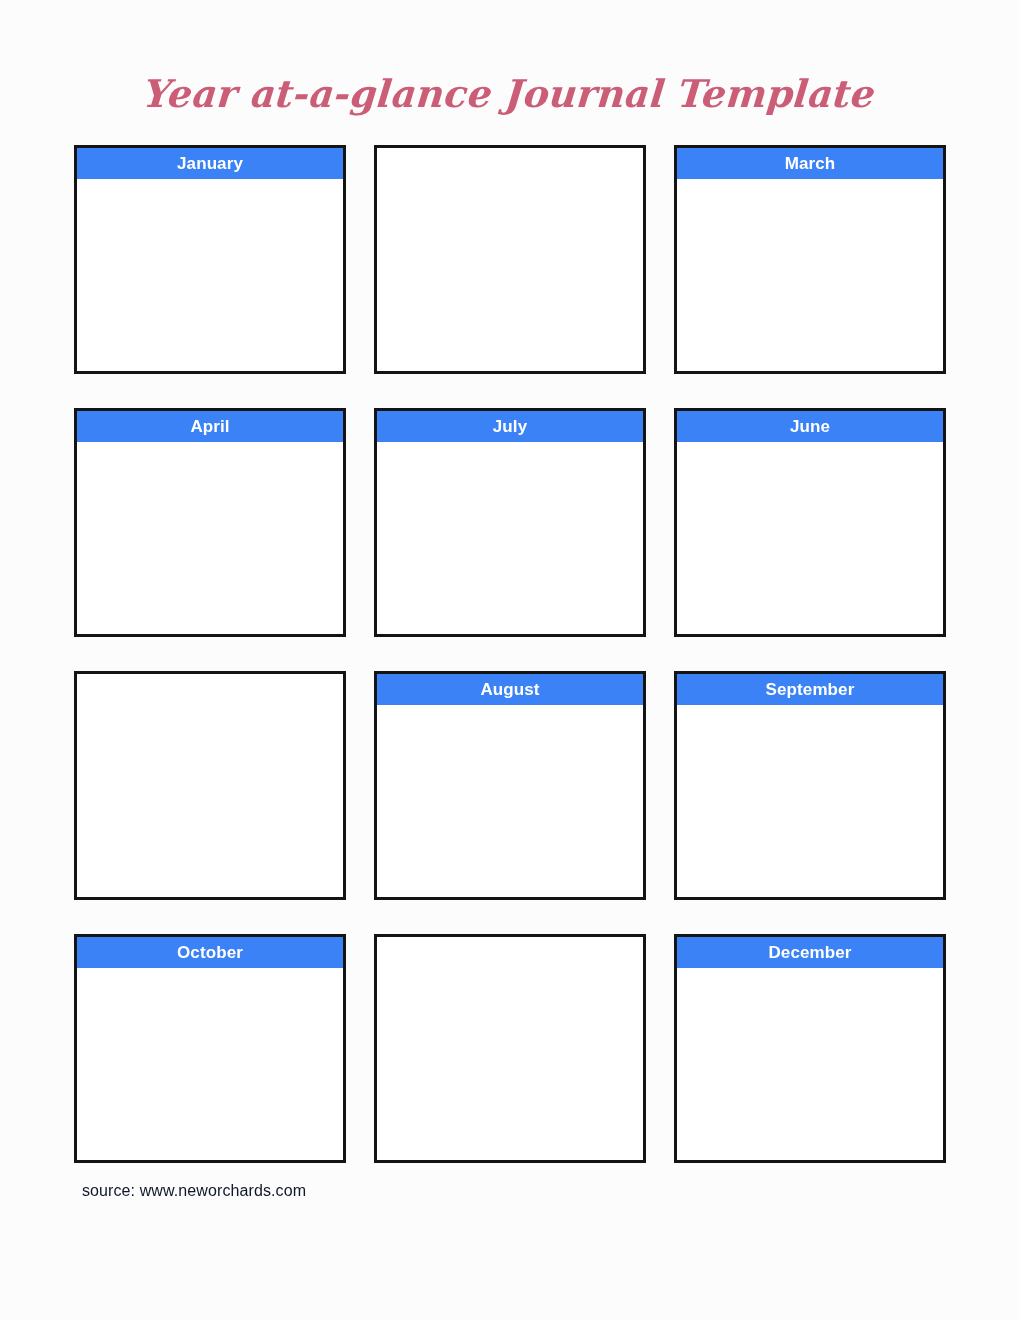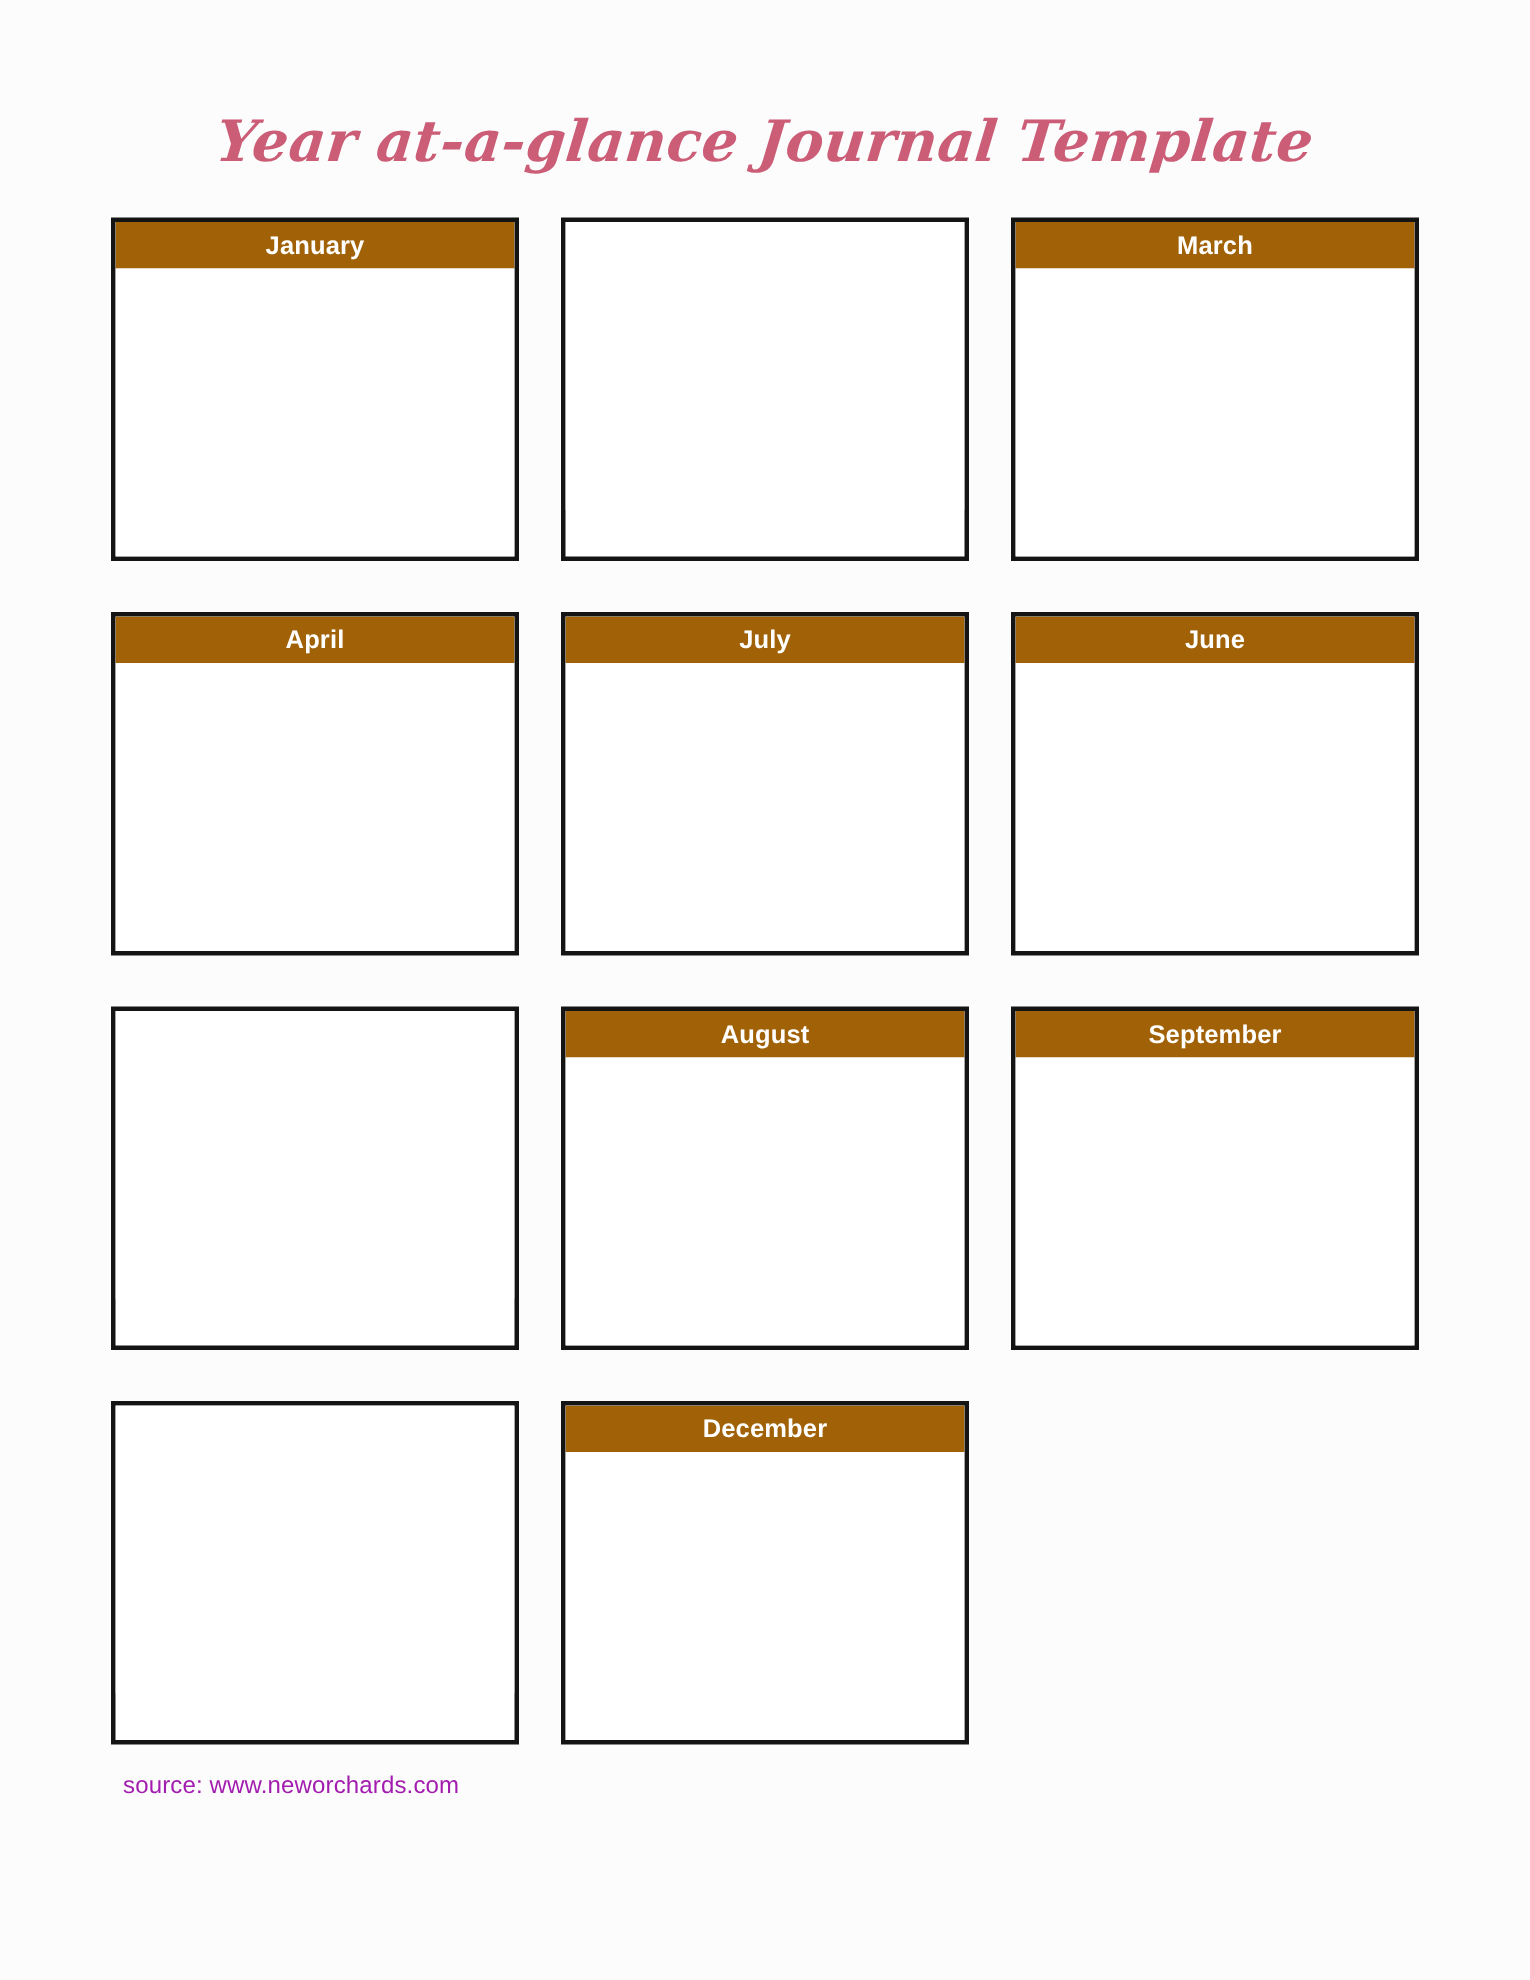--- a/index.html
+++ b/index.html
@@ -57,21 +57,21 @@
     position: relative;
     box-sizing: border-box;
     border: 3px solid #141414;
     background: #ffffff;
     overflow: hidden;
   }
 
   .month-header {
     box-sizing: border-box;
     height: 31px;
-    background: #a16207;
+    background: #3b82f6;
     color: #ffffff;
     font-family: "Liberation Sans", sans-serif;
     font-size: 17px;
     font-weight: 700;
     letter-spacing: 0.1px;
     display: flex;
     align-items: center;
     justify-content: center;
     line-height: 1;
   }
@@ -79,21 +79,21 @@
   .month-body {
     background: #ffffff;
     height: calc(100% - 31px);
   }
 
   
   .source {
     position: absolute;
     left: 82px;
     top: 1182px;
-    color: #a21caf;
+    color: #0f172a;
     font-family: "Liberation Sans", sans-serif;
     font-size: 16px;
     font-weight: 400;
     letter-spacing: 0.1px;
     white-space: nowrap;
   }
 </style>
 </head>
 <body>
 
@@ -139,20 +139,24 @@
     <div class="month-card">
       <div class="month-header">August</div>
       <div class="month-body"></div>
     </div>
 
     <div class="month-card">
       <div class="month-header">September</div>
       <div class="month-body"></div>
     </div>
 
+    <div class="month-card">
+      <div class="month-header">October</div>
+      <div class="month-body"></div>
+    </div>
 
     <div class="month-card">
       <div class="month-body"></div>
     </div>
 
     <div class="month-card">
       <div class="month-header">December</div>
       <div class="month-body"></div>
     </div>
 

